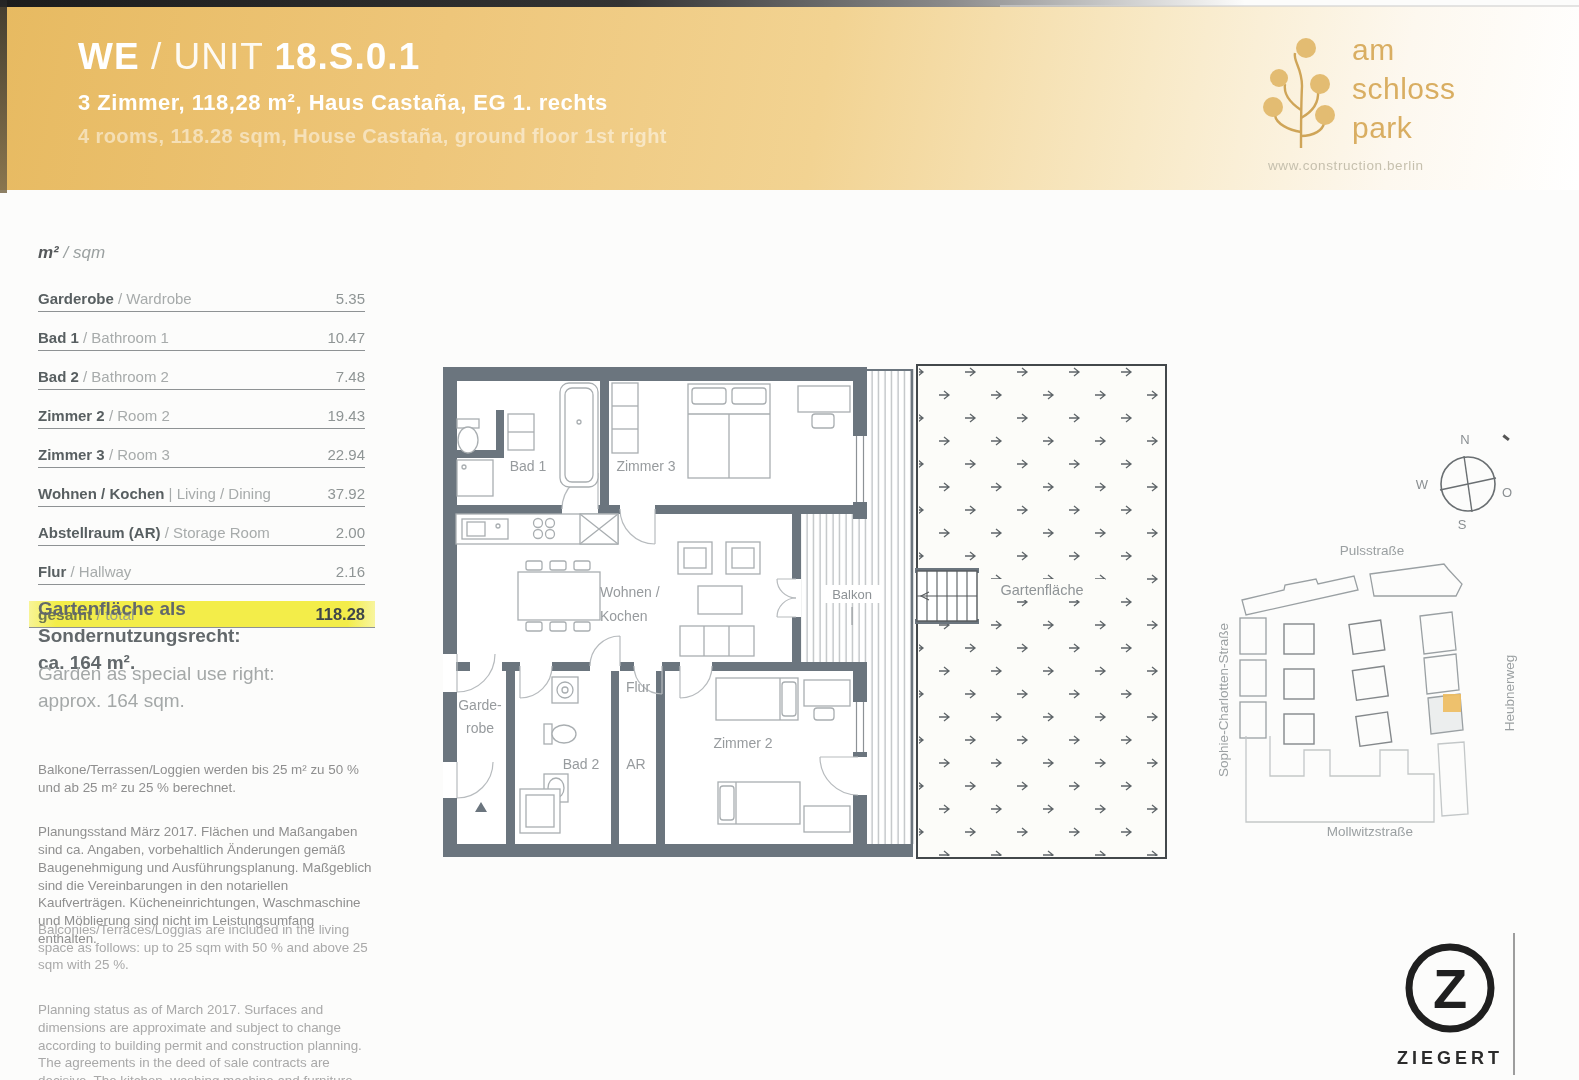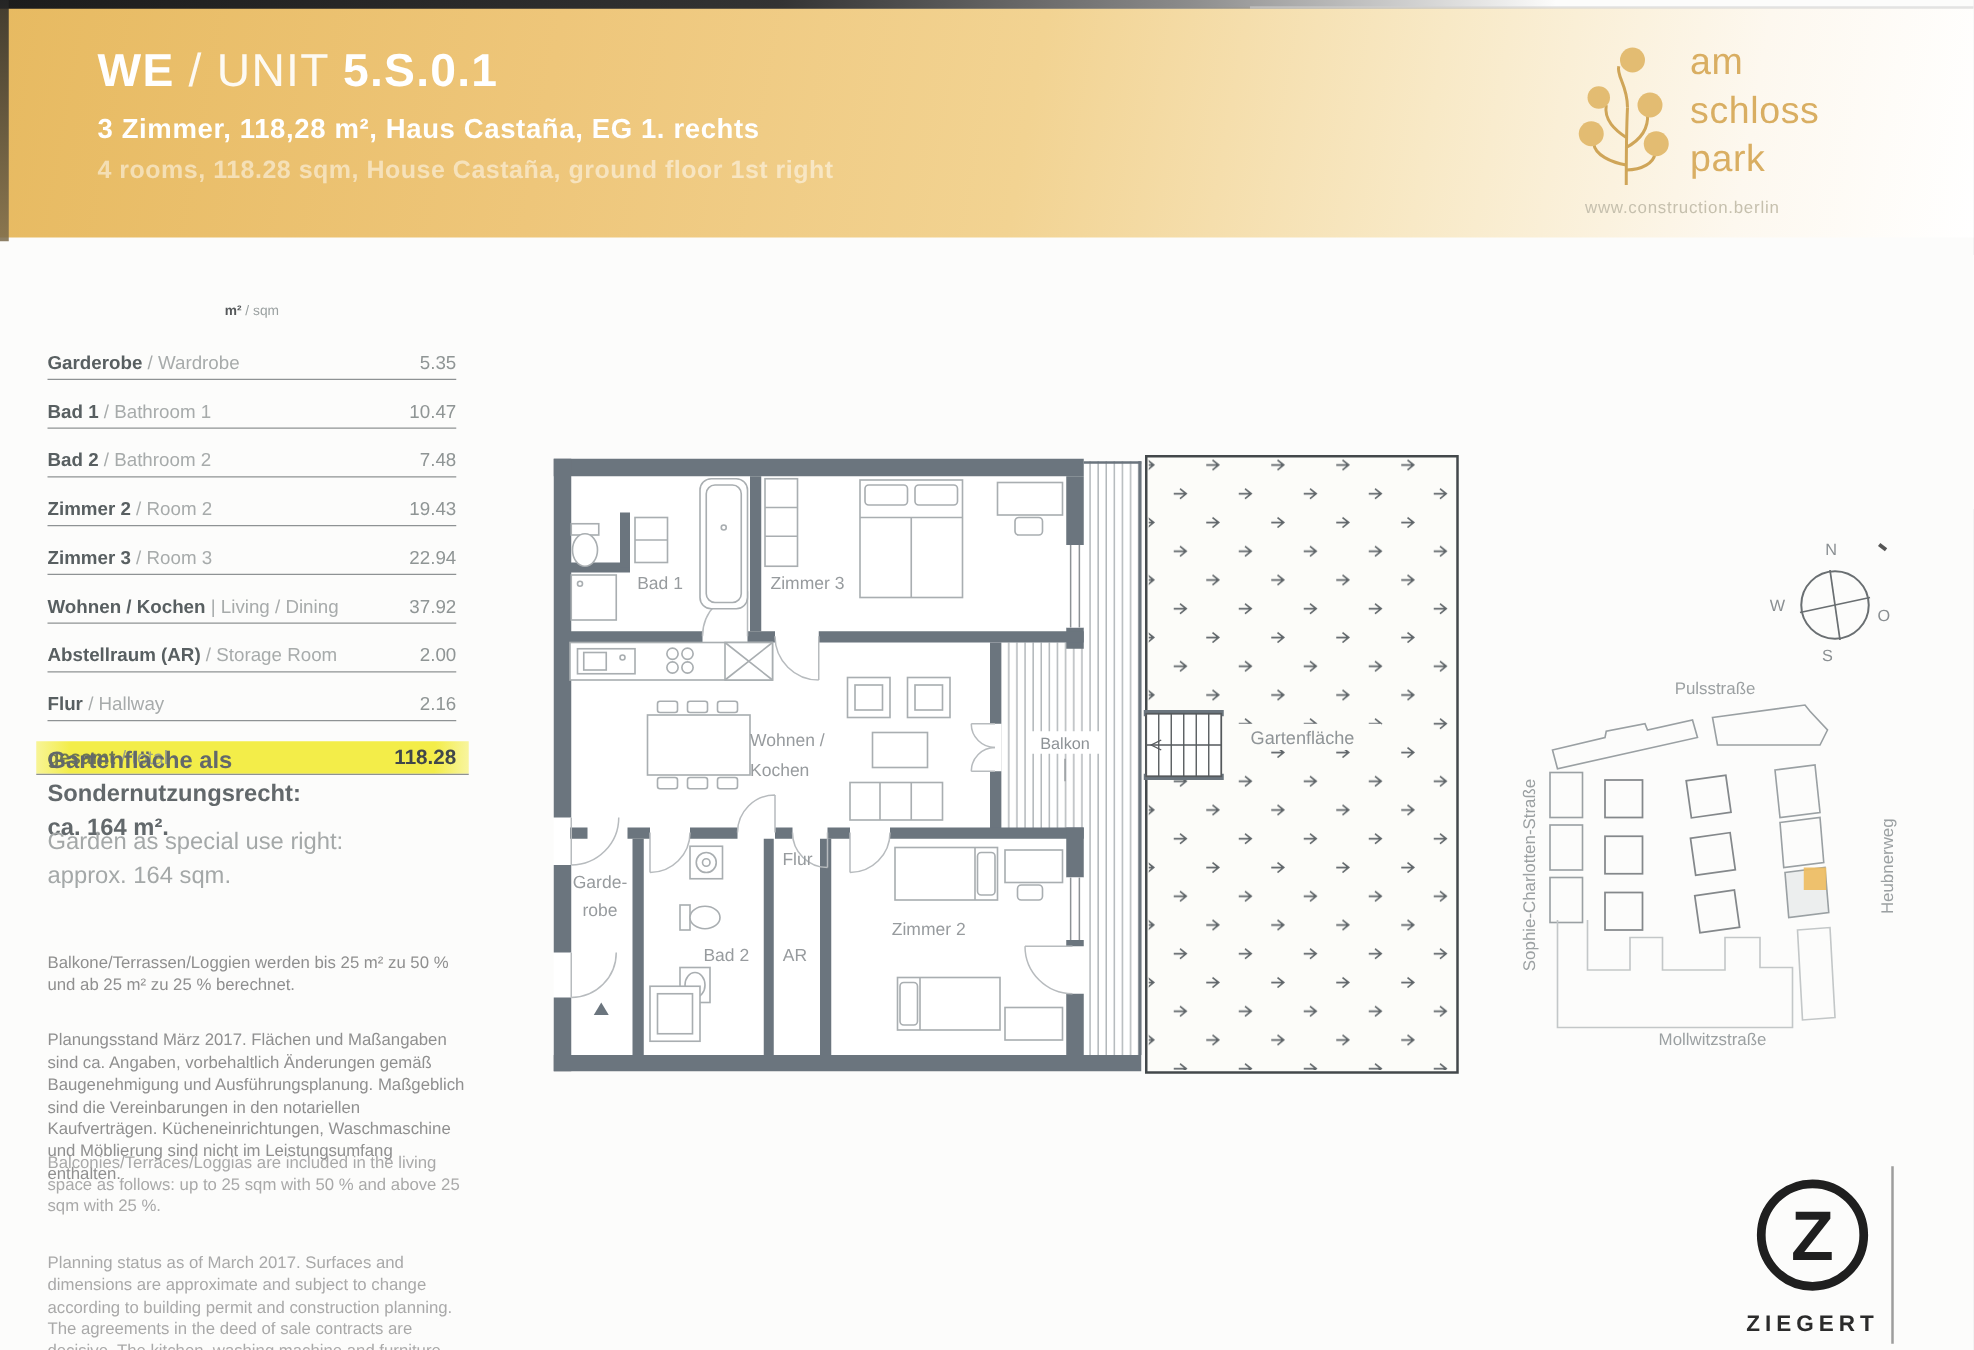--- a/index.html
+++ b/index.html
@@ -20,21 +20,21 @@
   .ht-title .b{font-weight:bold;}
   .ht-title .l{font-weight:normal;opacity:.92;}
   .ht-sub-de{margin-top:12px;font-size:22px;font-weight:bold;letter-spacing:.5px;}
   .ht-sub-en{margin-top:9px;font-size:20px;font-weight:bold;color:rgba(255,255,255,.5);letter-spacing:.4px;}
   .brand{position:absolute;left:1256px;top:22px;width:300px;}
   .brand-mark{position:absolute;left:6px;top:6px;}
   .brand-name{position:absolute;left:96px;top:2px;font-size:30px;line-height:39px;color:#d9ae62;letter-spacing:.5px;}
   .brand-site{position:absolute;left:12px;top:130px;font-size:13.5px;color:#c6c0ae;letter-spacing:.6px;}
   
   .area-panel{position:absolute;left:38px;top:243px;width:327px;color:#5c6265;}
-  .area-head{text-align:center;font-size:11px;padding-bottom:10px;}
+  .area-head{text-align:left;font-size:17px;padding-bottom:10px;font-style:italic;}
   .area-head .u1{font-weight:bold;color:#55585a;}
   .area-head .u2{color:#9aa0a0;font-weight:normal;}
   .area-row{display:flex;justify-content:space-between;align-items:baseline;
     border-bottom:1.5px solid #8e9294;padding:5px 0 4px;font-size:15px;line-height:17px;}
   .area-row .de{font-weight:bold;color:#585f61;}
   .area-row .en{color:#a7abab;font-weight:normal;}
   .area-row .val{color:#8f9595;margin-top:12px;}
   .total-row{display:flex;justify-content:space-between;align-items:flex-end;
     margin:16px -10px 0 -9px;padding:4px 10px 3px 9px;font-size:15.5px;
     background:linear-gradient(92deg,rgba(244,238,70,.55) 0%,#f3ed49 8%,#f3ed49 92%,rgba(244,238,70,.5) 100%);
@@ -63,21 +63,21 @@
 <body>
 
 <div class="page">
 
   <div class="header">
     <div class="header-text">
       <div class="ht-title">
         <span class="b">WE</span>
         <span class="l">/</span>
         <span class="l">UNIT</span>
-        <span class="b">5.S.0.1</span>
+        <span class="b">18.S.0.1</span>
       </div>
       <div class="ht-sub-de">3 Zimmer, 118,28 m², Haus Castaña, EG 1. rechts</div>
       <div class="ht-sub-en">4 rooms, 118.28 sqm, House Castaña, ground floor 1st right</div>
     </div>
 
     <div class="brand">
       <svg class="brand-mark" width="80" height="118" viewBox="0 0 80 118">
         <g stroke="#cfa558" stroke-width="2.4" fill="none">
           <path d="M39,114 C39,94 39,72 40,52"></path>
           <path d="M40,52 C40,34 31,27 33,19"></path>

